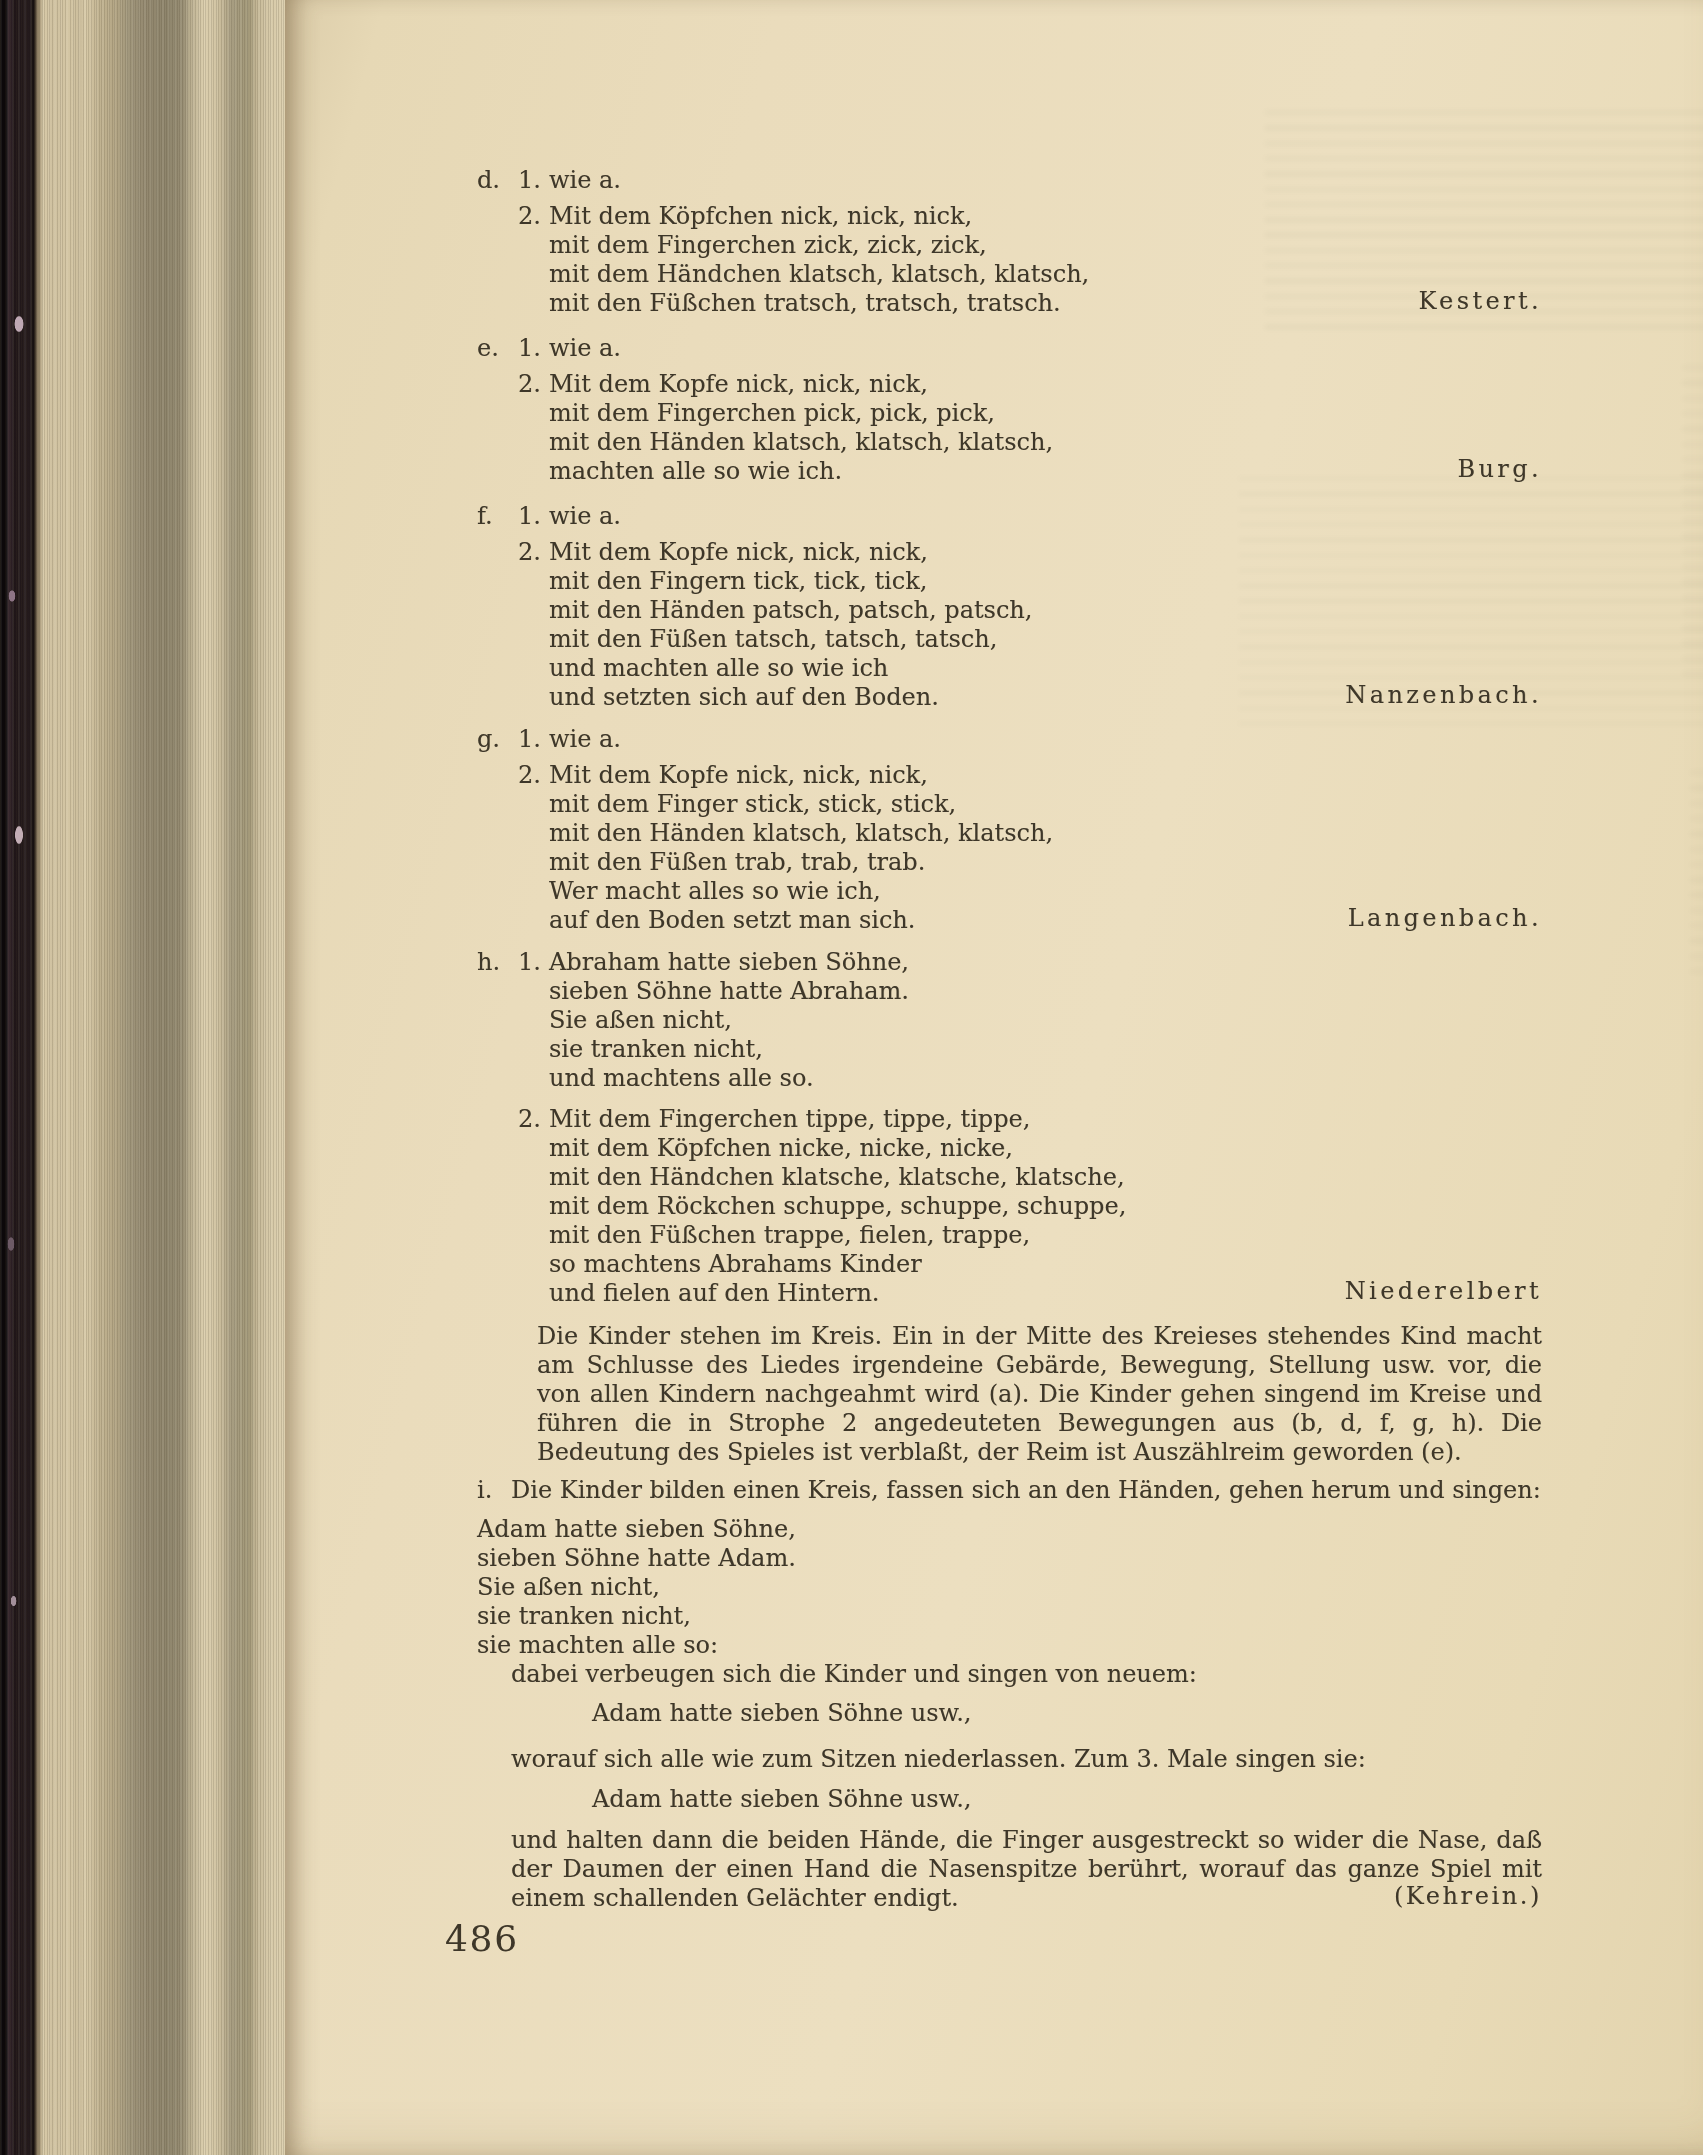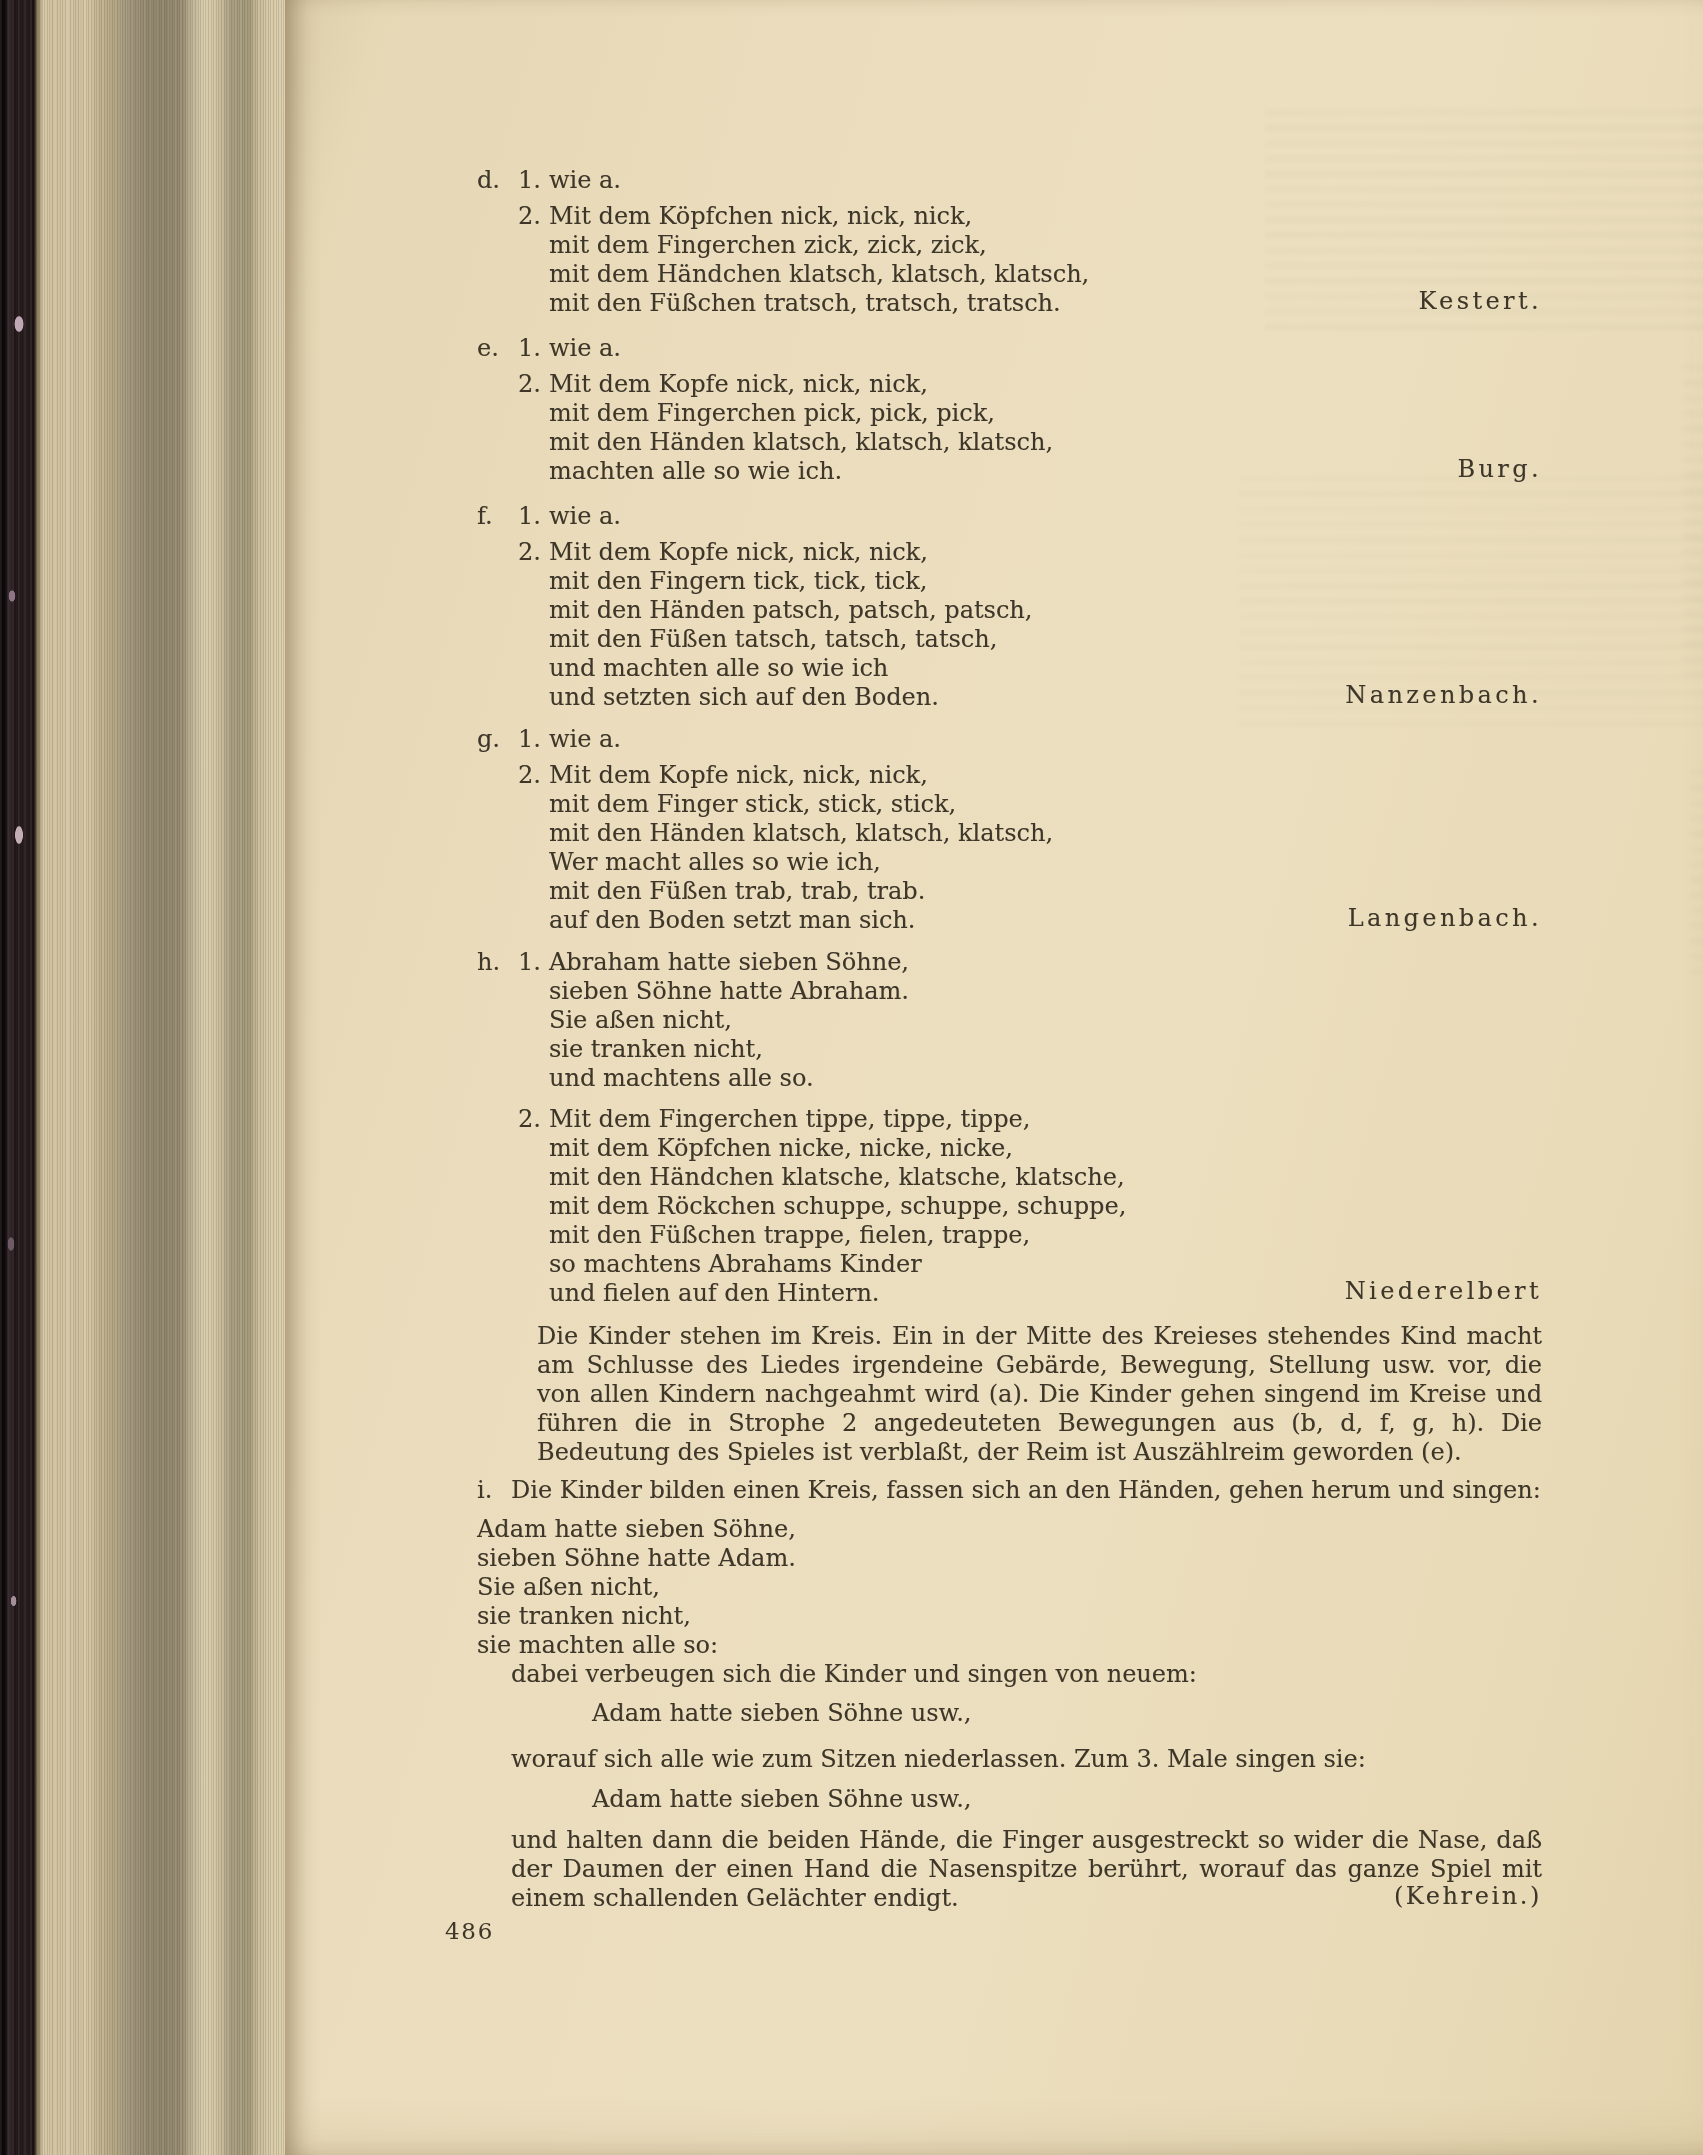--- a/index.html
+++ b/index.html
@@ -62,21 +62,21 @@
   }
   .isec{position:absolute;left:477px;top:1476px;width:1065px;}
   .ihead{position:relative;padding-left:34px;}
   .iverse{margin-top:10.2px;}
   .ipar{margin-left:34px;margin-top:17px;}
   .ipar.p1{margin-top:0;}
   .irefrain{margin-left:115px;margin-top:10.2px;}
   .iclosing-wrap{position:relative;margin-top:12px;padding-left:34px;}
   .iclosing{text-align:justify;}
   .attr-close{position:absolute;right:0;bottom:1.7px;letter-spacing:2.6px;white-space:nowrap;}
-  .page-number{position:absolute;left:445px;top:1918px;font-size:23px;letter-spacing:1.7px;}
+  .page-number{position:absolute;left:445px;top:1918px;font-size:36px;letter-spacing:1.7px;}
 </style>
 </head>
 <body>
 
 <div class="edges"></div>
 <div class="cover-flecks"></div>
 
 <div class="page">
   <div class="ghost g1"></div>
   <div class="ghost g2"></div>
@@ -139,22 +139,22 @@
   <div class="head">
     <span class="slabel">g.</span>
     <span class="snum">1.</span>
     <span>wie a.</span>
   </div>
   <div class="stanza">
     <span class="snum">2.</span>
     <div>Mit dem Kopfe nick, nick, nick,</div>
     <div>mit dem Finger stick, stick, stick,</div>
     <div>mit den Händen klatsch, klatsch, klatsch,</div>
+    <div>mit den Füßen trab, trab, trab.</div>
     <div>Wer macht alles so wie ich,</div>
-    <div>mit den Füßen trab, trab, trab.</div>
     <div>auf den Boden setzt man sich.</div>
     <span class="attribution">Langenbach.</span>
   </div>
 </div>
 
 <div class="song txt" style="top:948px">
   <div class="head">
     <span class="slabel">h.</span>
     <span class="snum">1.</span>
     <span>Abraham hatte sieben Söhne,</span>

